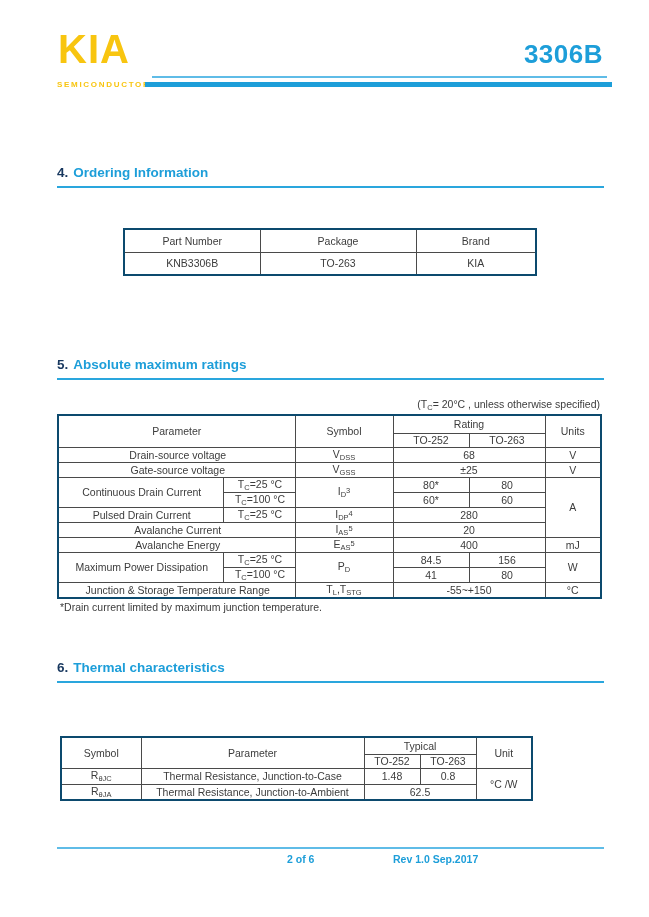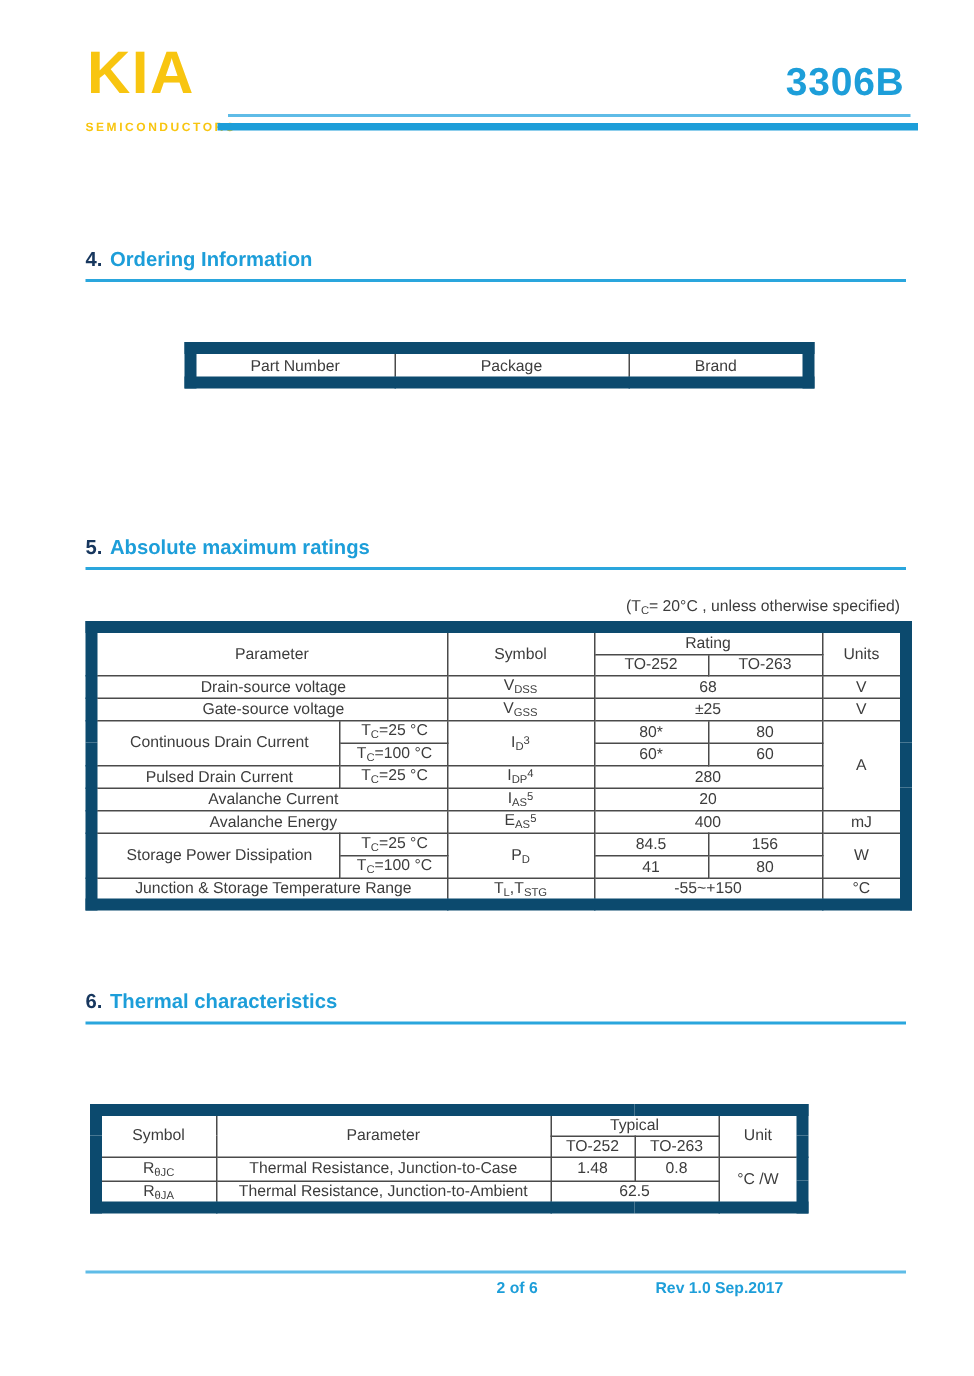--- a/index.html
+++ b/index.html
@@ -15,37 +15,37 @@
   .line-thin{height:2px;background:#5fbce7;}
   .line-thick{height:5px;background:#1d9ed9;}
 
   
   .sec-head{font-size:13.5px;font-weight:bold;color:#1d9ed9;}
   .sec-num{color:#17375e;margin-right:5px;}
   .sec-rule{height:2px;background:#2aa6dd;}
 
   
   table{border-collapse:collapse;table-layout:fixed;font-size:10.5px;color:#3c3c3c;
-        border:8px solid #0c4a6e;}
+        border:2px solid #0c4a6e;}
   td{border:1px solid #4a4a4a;text-align:center;padding:0 2px;overflow:hidden;white-space:nowrap;}
   td.left{text-align:center;padding-left:4px;}
   sub{font-size:7.5px;vertical-align:-2px;}
   sup{font-size:7.5px;vertical-align:2px;}
 
   .ordering-table tr{height:23px;}
   .ratings-table tr{height:15px;}
   .ratings-table tr.hrow1{height:18px;}
   .ratings-table tr.hrow2{height:14px;}
   .thermal-table tr{height:16px;}
   .thermal-table tr.hrow1{height:17px;}
   .thermal-table tr.hrow2{height:14px;}
 
   .note{font-size:10.5px;text-align:right;}
   .footnote{font-size:10.5px;}
-  .footer-text{font-size:10.5px;font-weight:bold;color:#1d9ed9;margin-left:44px;}
+  .footer-text{font-size:10.5px;font-weight:bold;color:#1d9ed9;}
 </style>
 </head>
 <body>
 
 <div class="page">
 
   <div class="abs logo">KIA</div>
   <div class="abs logo-sub">SEMICONDUCTORS</div>
   <div class="abs partnum">3306B</div>
   <div class="abs line-thin" style="left:152px;top:76px;width:455px;"></div>
@@ -61,20 +61,25 @@
         <col style="width:136px">
         <col style="width:156px">
         <col style="width:120px">
       </colgroup>
     <tbody>
         <tr>
       <td>Part Number</td>
       <td>Package</td>
       <td>Brand</td>
     </tr>
+    <tr>
+      <td>KNB3306B</td>
+      <td>TO-263</td>
+      <td>KIA</td>
+    </tr>
   </tbody>
     </table>
 
   <div class="abs sec-head" style="left:57px;top:357px;">
     <span class="sec-num">5.</span><span>Absolute maximum ratings</span>
   </div>
   <div class="abs sec-rule" style="left:57px;top:378px;width:547px;"></div>
 
   <div class="abs note" style="right:49px;top:398px;"><span>(T</span><sub>C</sub><span>= 20°C , unless otherwise specified)</span></div>
 
@@ -134,41 +139,42 @@
       <td><span>I</span><sub>AS</sub><sup>5</sup></td>
       <td colspan="2">20</td>
     </tr>
     <tr>
       <td colspan="2" class="left">Avalanche Energy</td>
       <td><span>E</span><sub>AS</sub><sup>5</sup></td>
       <td colspan="2">400</td>
       <td>mJ</td>
     </tr>
     <tr>
-      <td rowspan="2" class="left">Storage Power Dissipation</td>
+      <td rowspan="2" class="left">Maximum Power Dissipation</td>
       <td class="left"><span>T</span><sub>C</sub><span>=25 °C</span></td>
       <td rowspan="2"><span>P</span><sub>D</sub></td>
       <td>84.5</td>
       <td>156</td>
       <td rowspan="2">W</td>
     </tr>
     <tr>
       <td class="left"><span>T</span><sub>C</sub><span>=100 °C</span></td>
       <td>41</td>
       <td>80</td>
     </tr>
     <tr>
       <td colspan="2" class="left">Junction &amp; Storage Temperature Range</td>
       <td><span>T</span><sub>L</sub><span>,T</span><sub>STG</sub></td>
       <td colspan="2">-55~+150</td>
       <td>°C</td>
     </tr>
   </tbody>
     </table>
 
+  <div class="abs footnote" style="left:60px;top:601px;">*Drain current limited by maximum junction temperature.</div>
 
   <div class="abs sec-head" style="left:57px;top:660px;">
     <span class="sec-num">6.</span><span>Thermal characteristics</span>
   </div>
   <div class="abs sec-rule" style="left:57px;top:681px;width:547px;"></div>
 
   <table class="abs thermal-table" style="left:60px;top:736px;">
     <colgroup>
         <col style="width:80px">
         <col style="width:223px">

